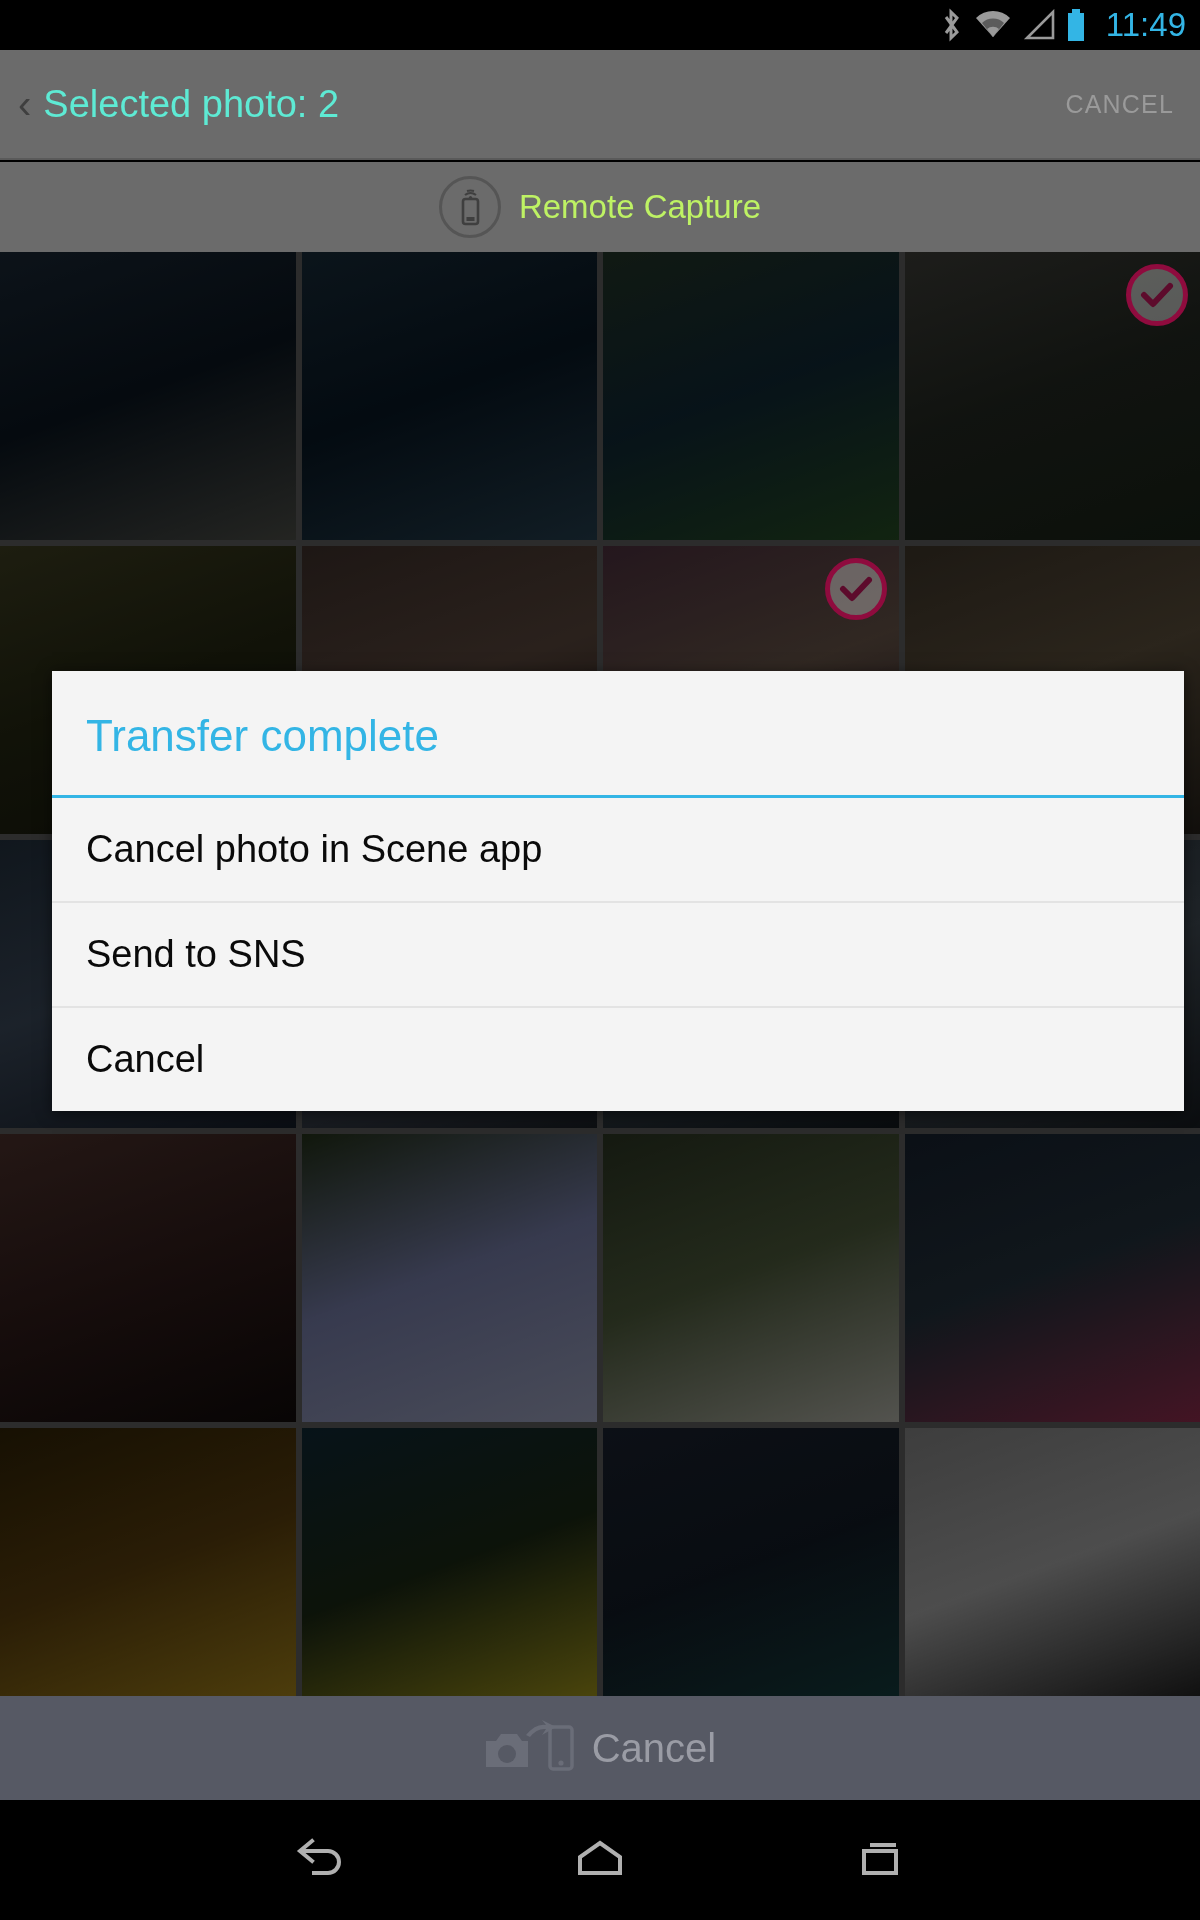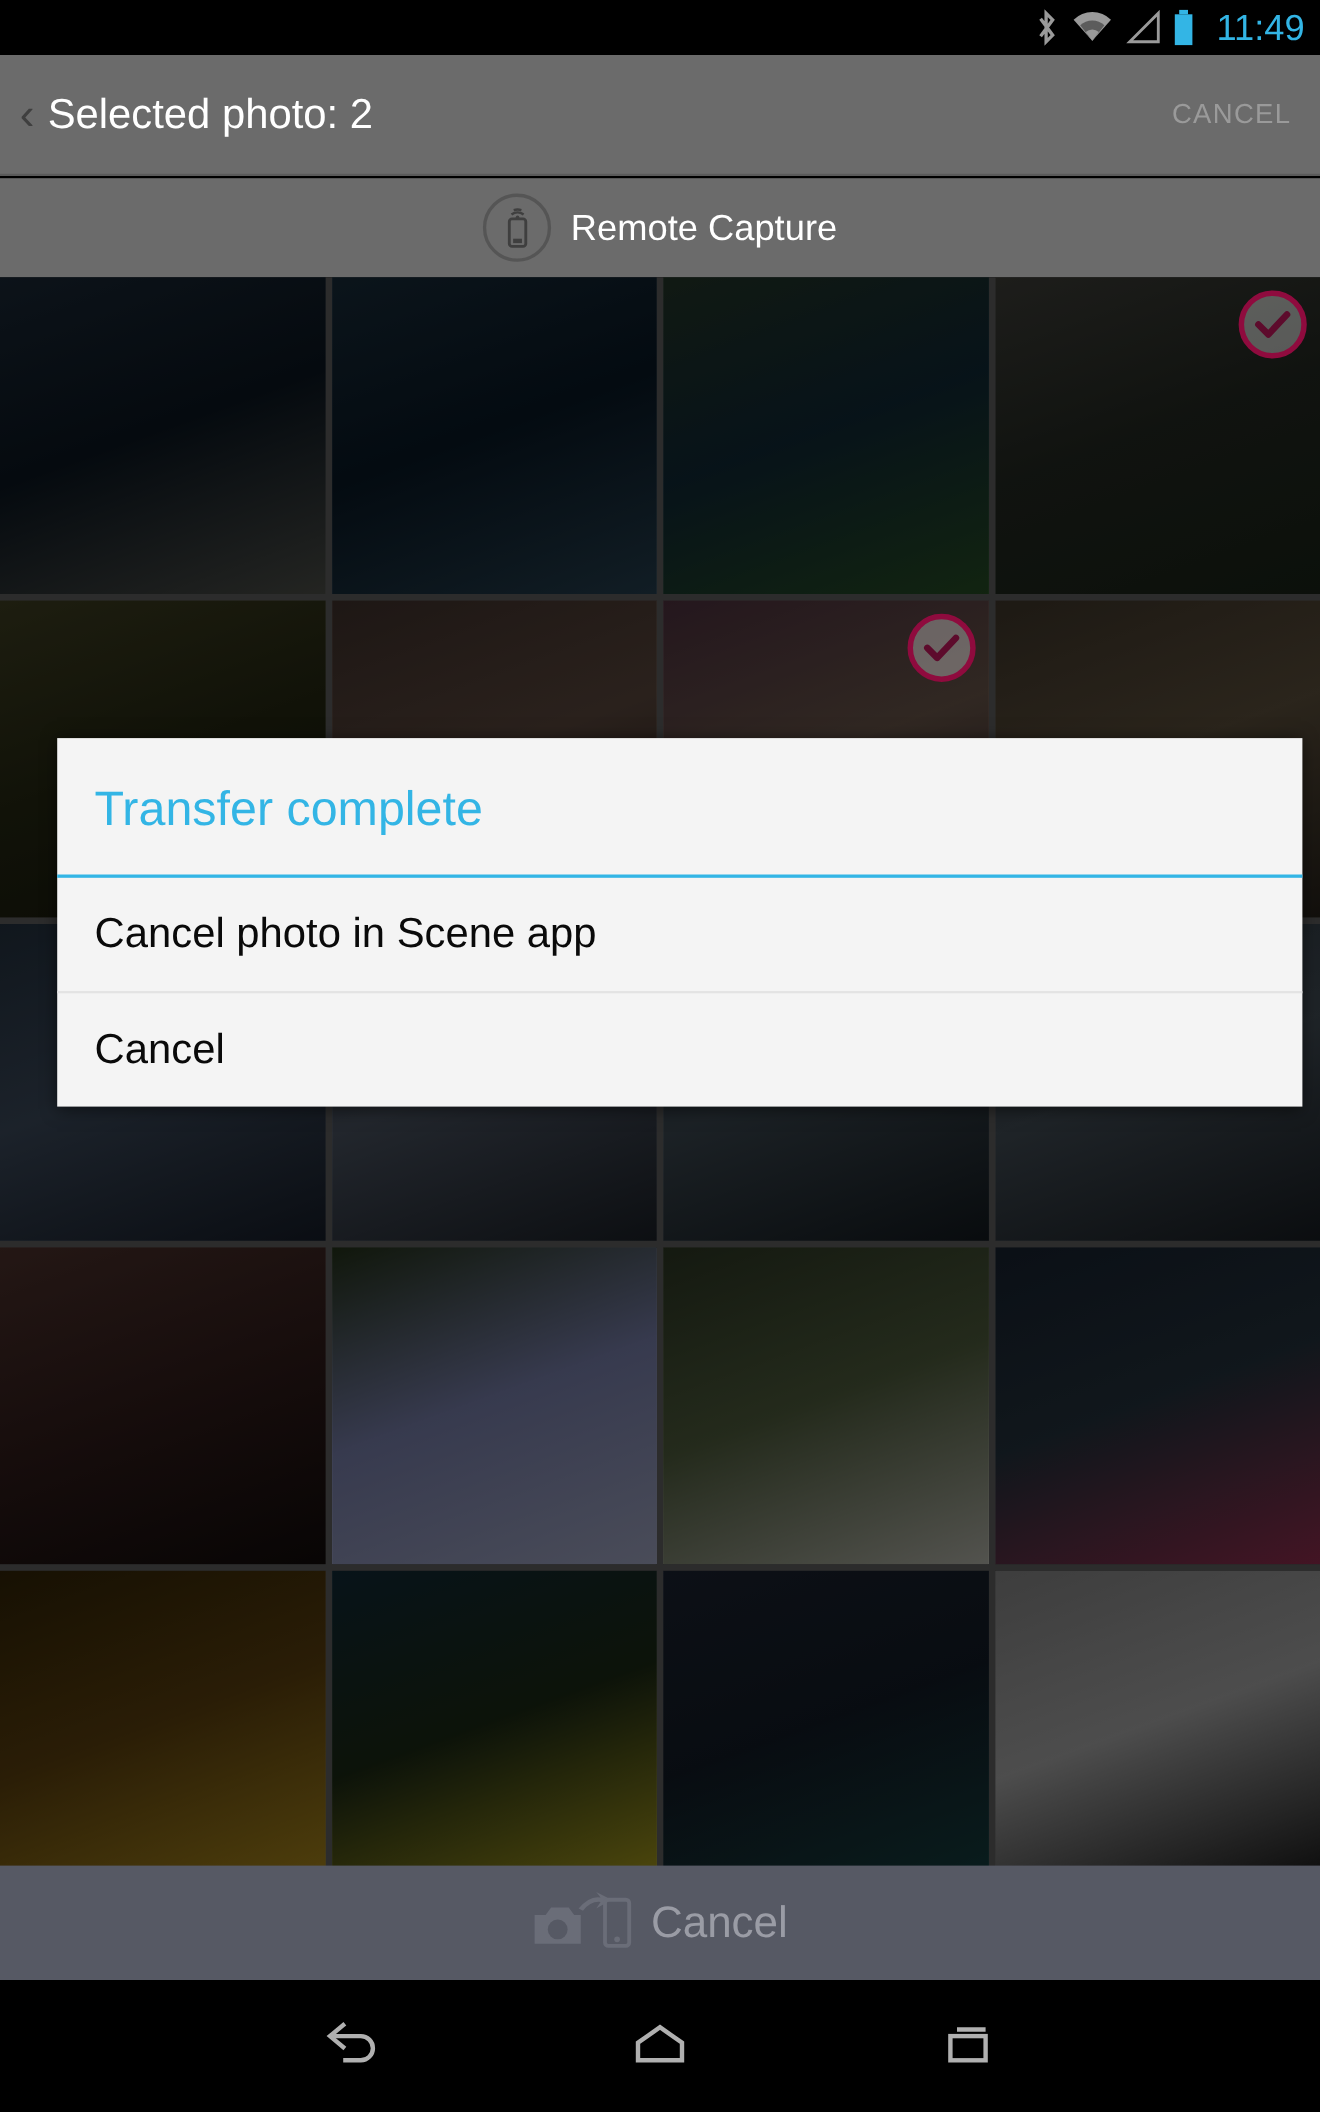--- a/index.html
+++ b/index.html
@@ -28,33 +28,33 @@
   
   .actionbar {
     position:absolute; top:50px; left:0; width:1200px; height:110px;
     background:#6b6b6b;
     display:flex; align-items:center; justify-content:space-between;
     padding: 0 26px 0 10px;
     border-bottom: 2px solid #5a5a5a;
   }
   .ab-left { display:flex; align-items:center; gap:4px; }
   .ab-caret { color:#3f3f3f; font-size:40px; line-height:1; padding:0 8px; }
-  .ab-title { color:#ffffff; font-size:38px; font-weight:400; }
+  .ab-title { color:#5eead4; font-size:38px; font-weight:400; }
   .ab-cancel { color:#9a9a9a; font-size:25px; letter-spacing:1.2px; font-weight:400; }
 
   
   .tabbar {
     position:absolute; top:162px; left:0; width:1200px; height:90px;
     background:#6b6b6b; display:flex;
   }
   .tab {
     flex:1; display:flex; align-items:center; justify-content:center;
     gap:18px; position:relative;
   }
-  .tab-label { color:#ffffff; font-size:33px; }
+  .tab-label { color:#bef264; font-size:33px; }
   .tab-icon-wrap {
     width:62px; height:62px; border-radius:50%;
     display:flex; align-items:center; justify-content:center;
   }
   .tab-icon-wrap.inactive { border:3px solid #555; }
   .tab-icon-wrap.active { border:3px solid #8f0b3e; }
   .tab-underline {
     position:absolute; bottom:-14px; left:0; width:100%; height:14px;
     background:#8f0b3e;
   }
@@ -247,20 +247,21 @@
       </div>
     </div>
 
   <div class="scrim"></div>
   <div class="dialog">
     <div class="dlg-title-wrap">
       <div class="dlg-title">Transfer complete</div>
     </div>
     <div id="dialog-items">
         <div class="dlg-item">Cancel photo in Scene app</div>
+        <div class="dlg-item">Send to SNS</div>
         <div class="dlg-item">Cancel</div>
       </div>
   </div>
 
   <div class="bottombar">
     <span>
       <svg width="92" height="54" viewBox="0 0 92 54">
 
         <path d="M2 22 h10 l5 -7 h16 l5 7 h6 v26 h-42 z" fill="#6a6d78"></path>
         <circle cx="23" cy="35" r="9" fill="#565964"></circle>

